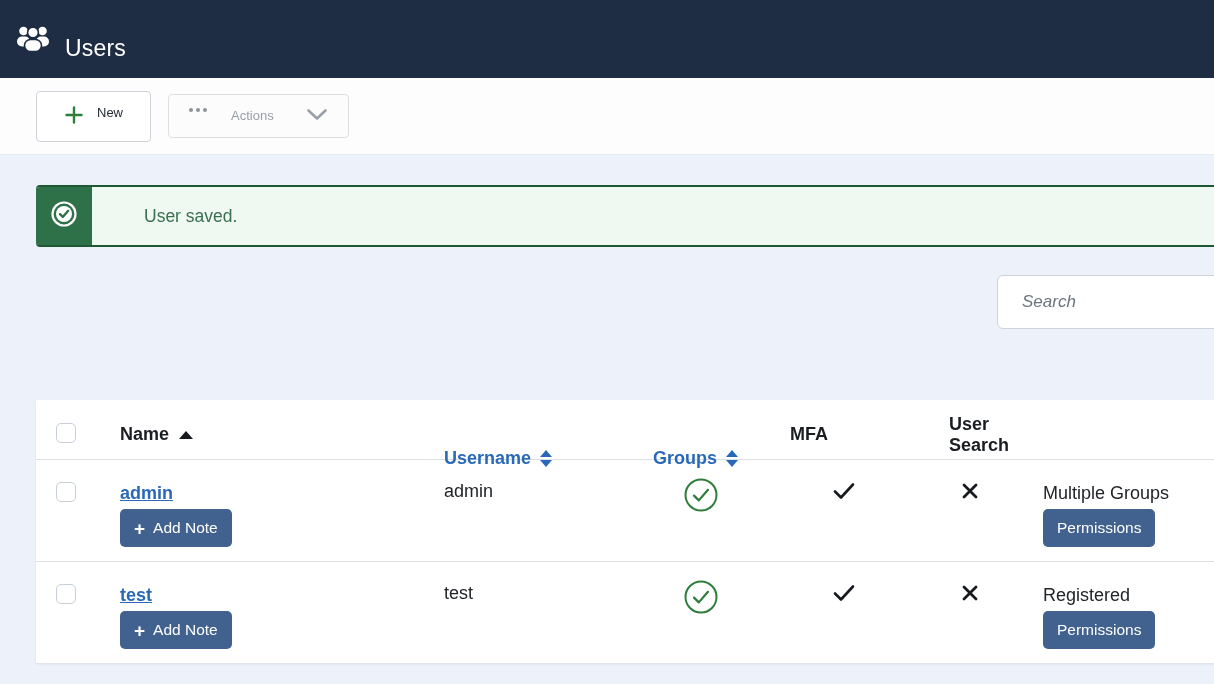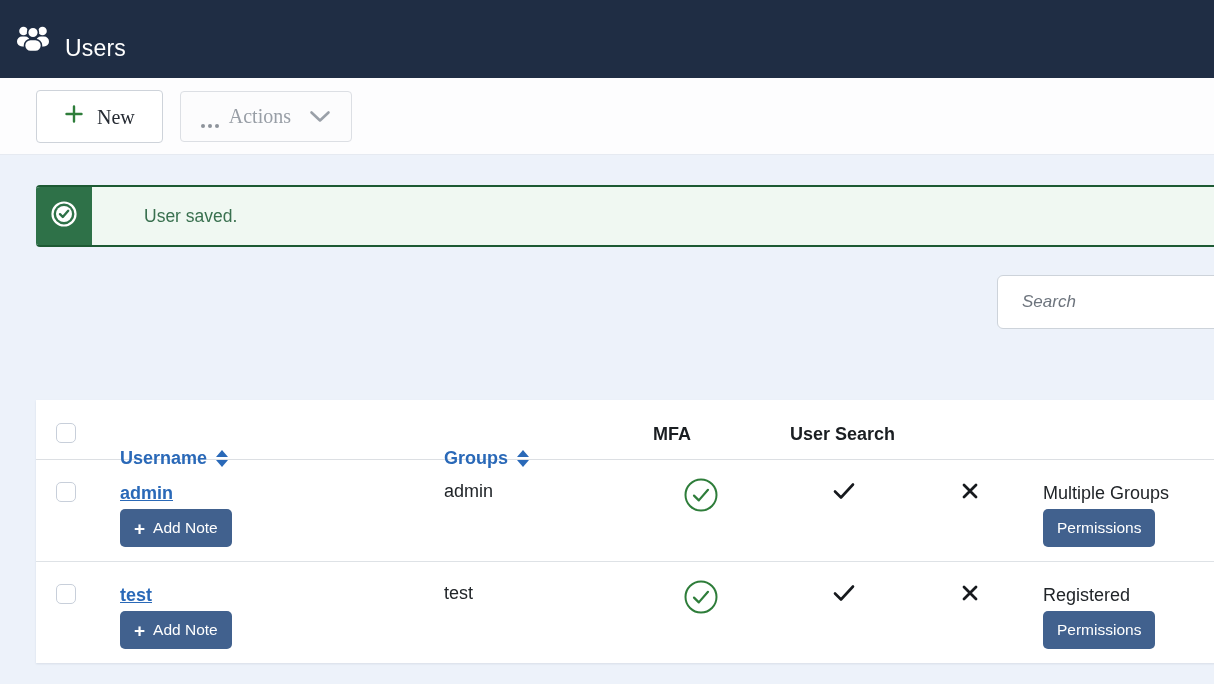--- a/index.html
+++ b/index.html
@@ -11,27 +11,27 @@
     height:78px; background:#1f2d44; display:flex; align-items:center;
     padding:0 15px; gap:14px;
   }
   .app-header .page-title { color:#ffffff; font-size:23px; font-weight:400; letter-spacing:.2px;margin-top:19px; }
 
   
   .toolbar {
     height:77px; background:#fdfdfe; display:flex; align-items:center;
     padding-left:36px; gap:17px; border-bottom:1px solid #e6eaf1;
   }
-  .btn { display:inline-flex; align-items:flex-end; border-radius:4px; cursor:pointer; font-size:20px;font-family:Liberation Serif, serif; }
+  .btn { display:inline-flex; align-items:flex-start; border-radius:4px; cursor:pointer; font-size:13px; }
   .btn-new {
     gap:13px; background:#ffffff; border:1px solid #ced3da; padding:13px 27px;
     color:#262b33;
   }
   .btn-actions {
-    gap:10px; background:#fcfcfd; border:1px solid #dcdfe4; padding:13px 20px;
+    gap:24px; background:#fcfcfd; border:1px solid #dcdfe4; padding:13px 20px;
     color:#989ea6;
   }
   .dots { display:inline-flex; gap:3px; align-items:center; }
   .dots i { width:4px; height:4px; border-radius:50%; background:#8d939b; }
 
   
   .content { position:relative; height:538px; }
 
   
   .alert {
@@ -156,20 +156,24 @@
   </div>
 
   <input class="search-input" type="text" placeholder="Search" style="">
 
   <div class="table-card">
 
     <div class="tgrid thead">
       <div class="cell-check">
         <span class="checkbox"></span>
       </div>
+      <div class="th">
+        <span>Name</span>
+        <span class="tri-asc"></span>
+      </div>
       <div class="th sortable">
         <span>Username</span>
         <span class="sort-stack">
             <span class="tri-up"></span>
             <span class="tri-down"></span>
           </span>
       </div>
       <div class="th sortable">
         <span>Groups</span>
         <span class="sort-stack">

